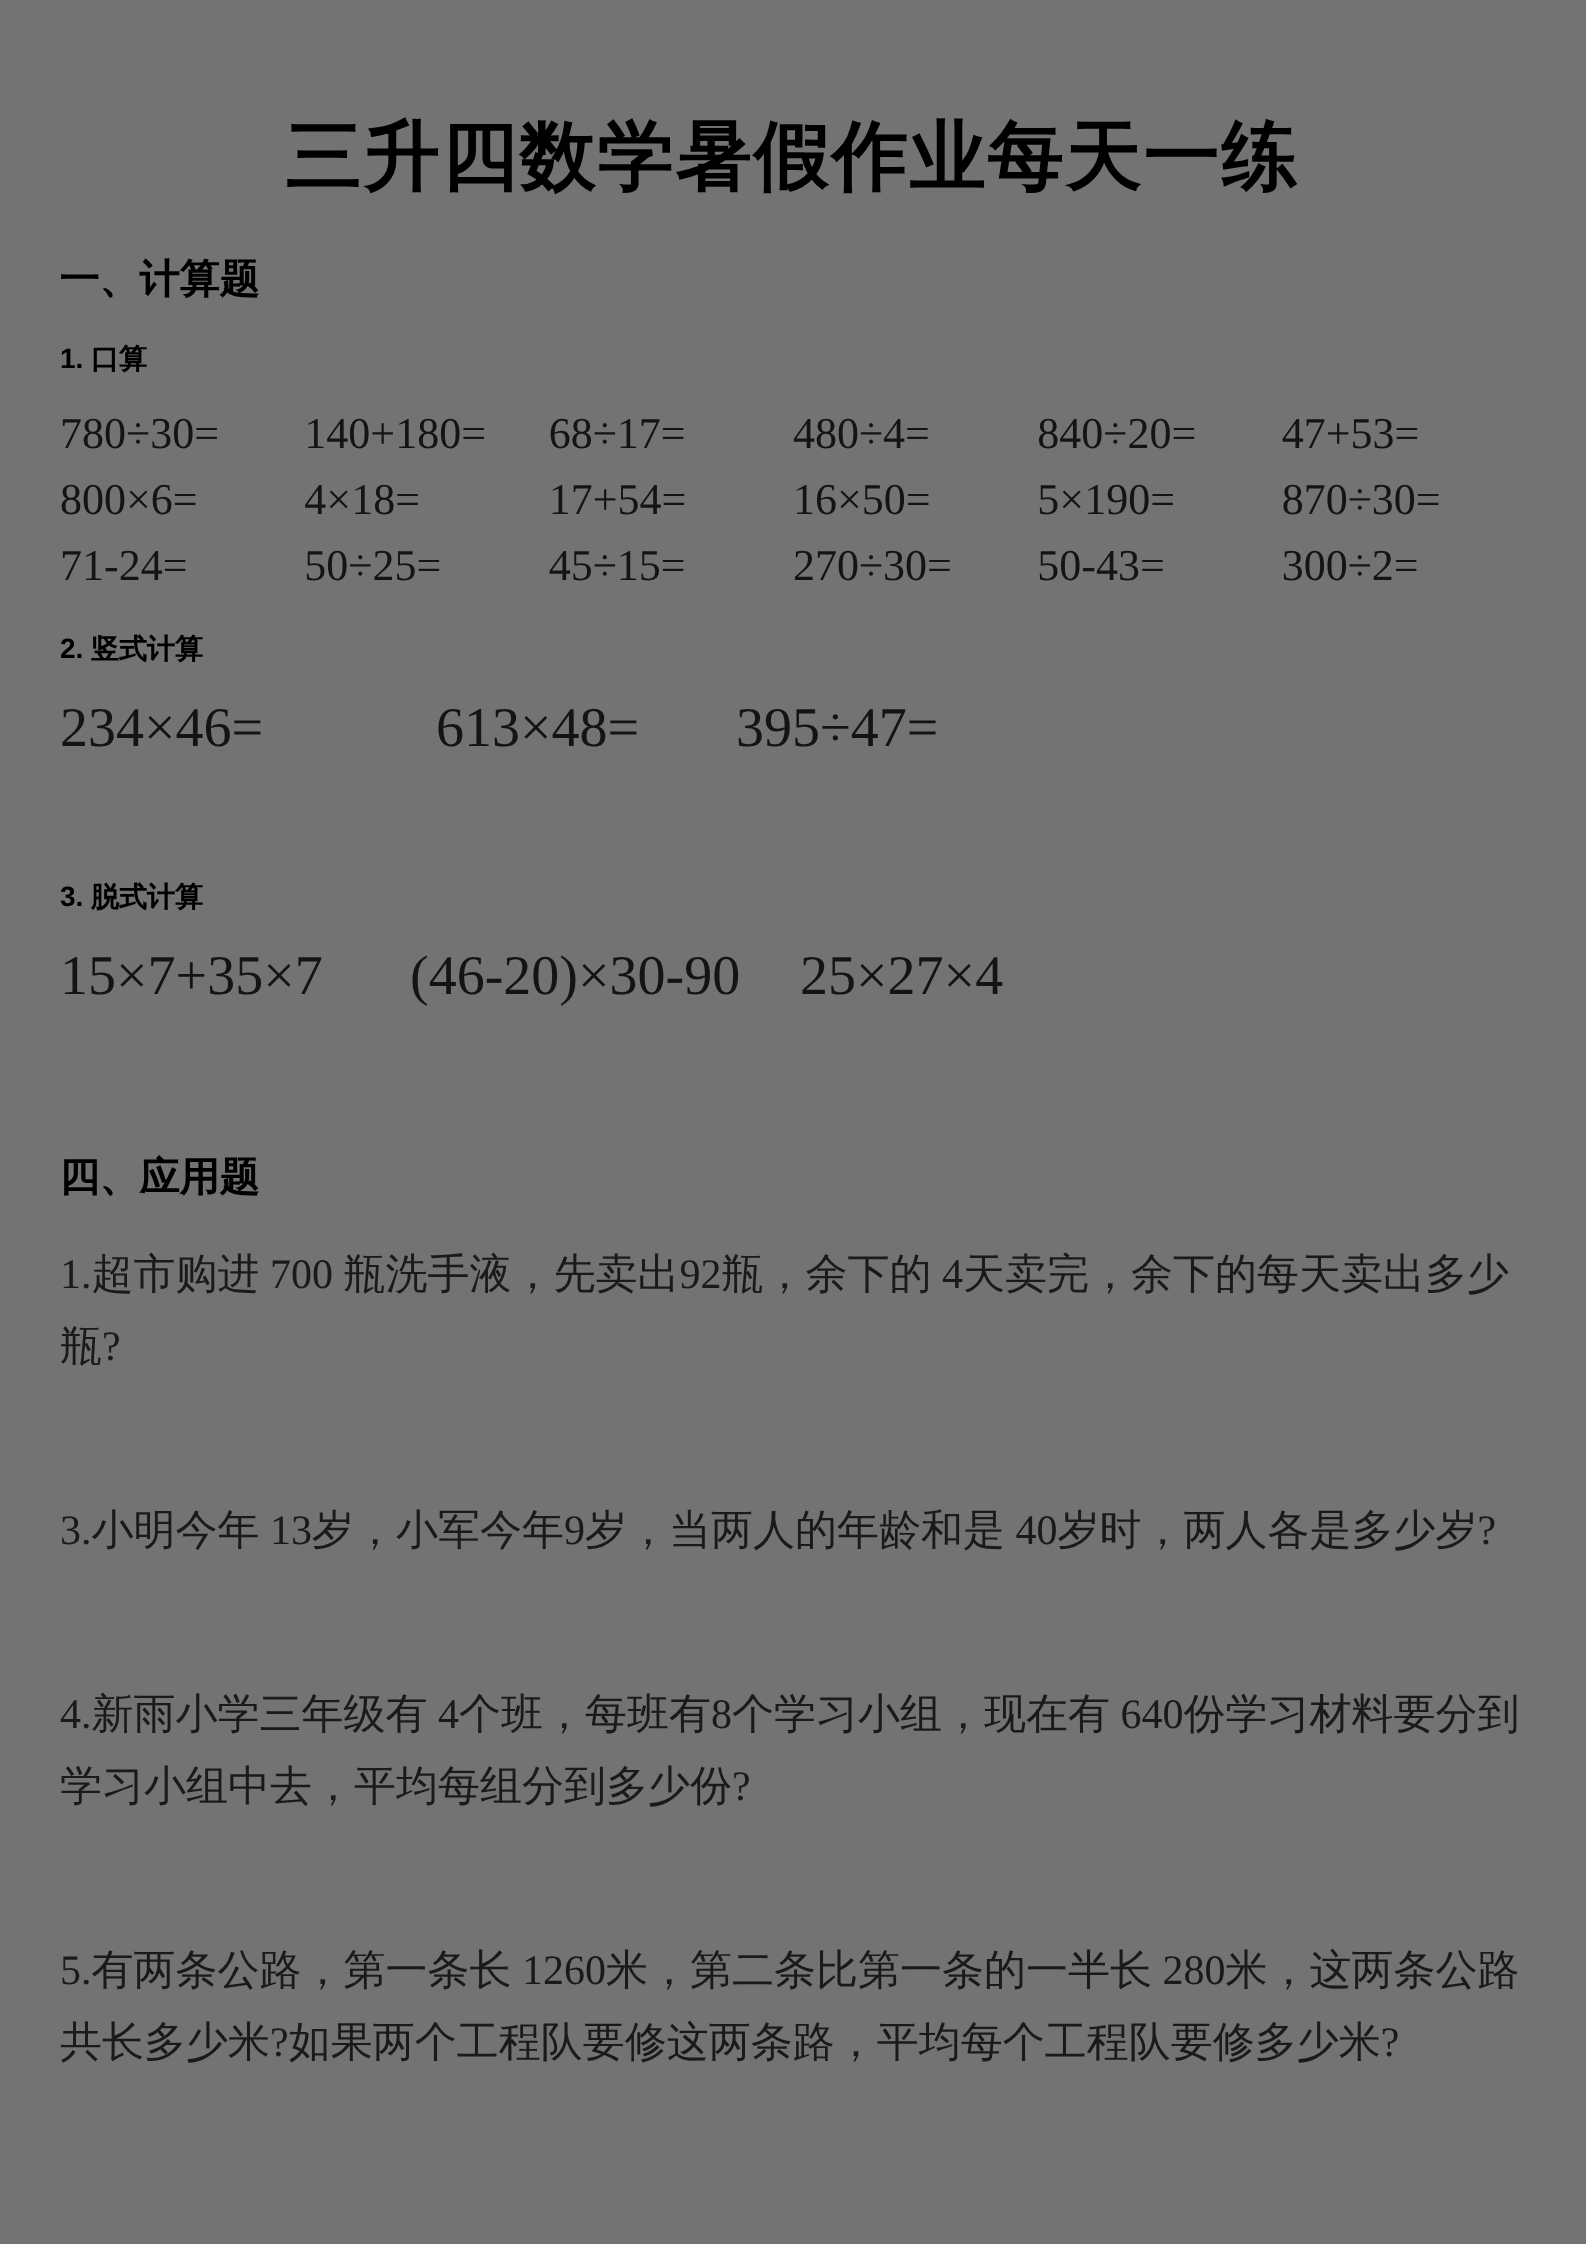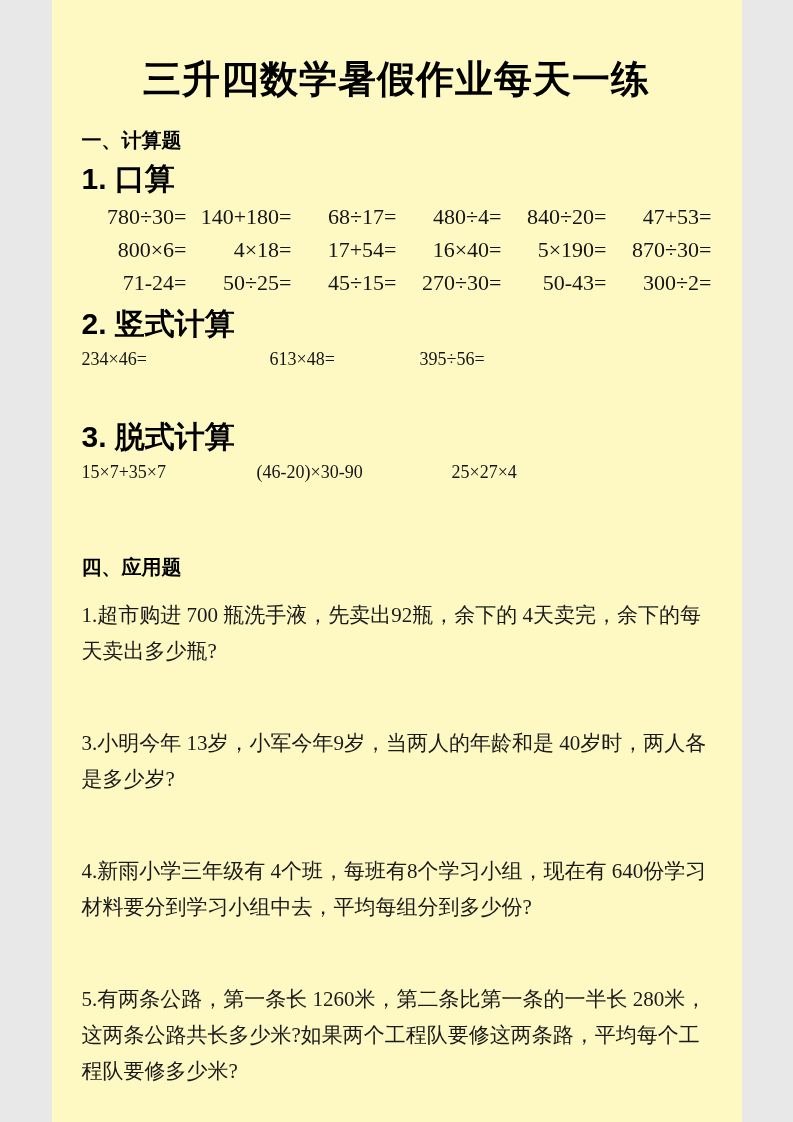--- a/index.html
+++ b/index.html
@@ -1,20 +1,20 @@
 <!DOCTYPE html>
 <html><head>
 <meta charset="utf-8">
 <style>
   html,body{margin:0;padding:0;background:#e8e8e8;}
   .sheet{
     position:relative;
-    width:690px;height:1122px;
+    width:793px;height:1122px;
     margin:0 auto;
-    background:#fef9c3;
+    background:#737373;
     color:#141414;
     box-sizing:border-box;
     padding:26px 30px 0 30px;
     overflow:hidden;
     font-family:"Liberation Serif","DejaVu Serif",serif;
   }
   .title{
     margin:32px 10px 0 10px;
     text-align:center;
     font-family:"Liberation Sans","DejaVu Sans",sans-serif;
@@ -29,42 +29,42 @@
     font-family:"Liberation Sans","DejaVu Sans",sans-serif;
     font-weight:800;
     font-size:20px;
     line-height:28px;
     color:#000;
   }
   .sub-heading{
     margin-top:12px;
     font-family:"Liberation Sans","DejaVu Sans",sans-serif;
     font-weight:800;
-    font-size:30px;
+    font-size:14px;
     line-height:26px;
     color:#000;
   }
   .oral-grid{
     margin-top:8px;
   }
   .oral-row{
     display:grid;
     grid-template-columns:repeat(6,1fr);
     height:33px;
     align-items:center;
   }
   .oral-cell{
-    text-align:right;
+    text-align:left;
     font-size:22px;
     white-space:nowrap;
   }
   .calc-row{
     display:grid;
     margin-top:12px;
-    font-size:18px;
+    font-size:28px;
     white-space:nowrap;
   }
   .vertical-row{
     grid-template-columns:188px 150px 167px auto;
   }
   .offform-row{
     grid-template-columns:175px 195px 220px auto;
   }
   .gap-vertical{height:42px;}   
   .gap-offform{height:44px;}    
@@ -93,40 +93,40 @@
       <span class="oral-cell">140+180=</span>
       <span class="oral-cell">68÷17=</span>
       <span class="oral-cell">480÷4=</span>
       <span class="oral-cell">840÷20=</span>
       <span class="oral-cell">47+53=</span>
     </div>
     <div class="oral-row">
       <span class="oral-cell">800×6=</span>
       <span class="oral-cell">4×18=</span>
       <span class="oral-cell">17+54=</span>
-      <span class="oral-cell">16×40=</span>
+      <span class="oral-cell">16×50=</span>
       <span class="oral-cell">5×190=</span>
       <span class="oral-cell">870÷30=</span>
     </div>
     <div class="oral-row">
       <span class="oral-cell">71-24=</span>
       <span class="oral-cell">50÷25=</span>
       <span class="oral-cell">45÷15=</span>
       <span class="oral-cell">270÷30=</span>
       <span class="oral-cell">50-43=</span>
       <span class="oral-cell">300÷2=</span>
     </div>
   </div>
 
   <div class="sub-heading">2. 竖式计算</div>
 
   <div class="calc-row vertical-row">
     <span>234×46=</span>
     <span>613×48=</span>
-    <span>395÷56=</span>
+    <span>395÷47=</span>
   </div>
 
   <div class="gap-vertical"></div>
 
   <div class="sub-heading">3. 脱式计算</div>
 
   <div class="calc-row offform-row">
     <span>15×7+35×7</span>
     <span>(46-20)×30-90</span>
     <span>25×27×4</span>

